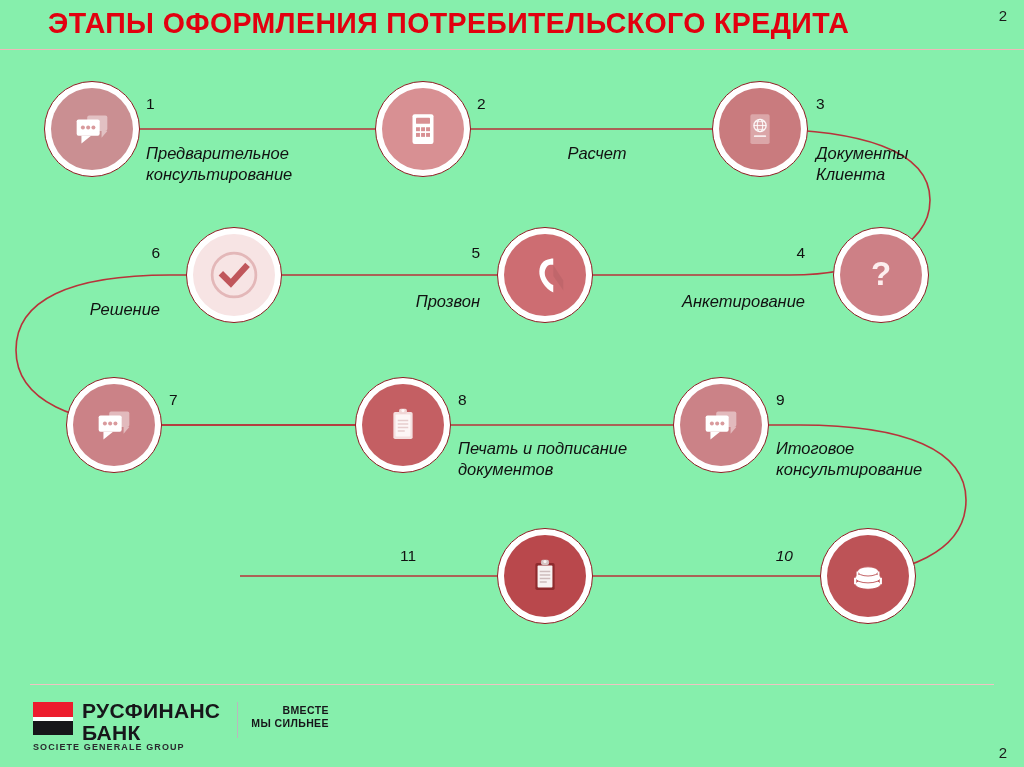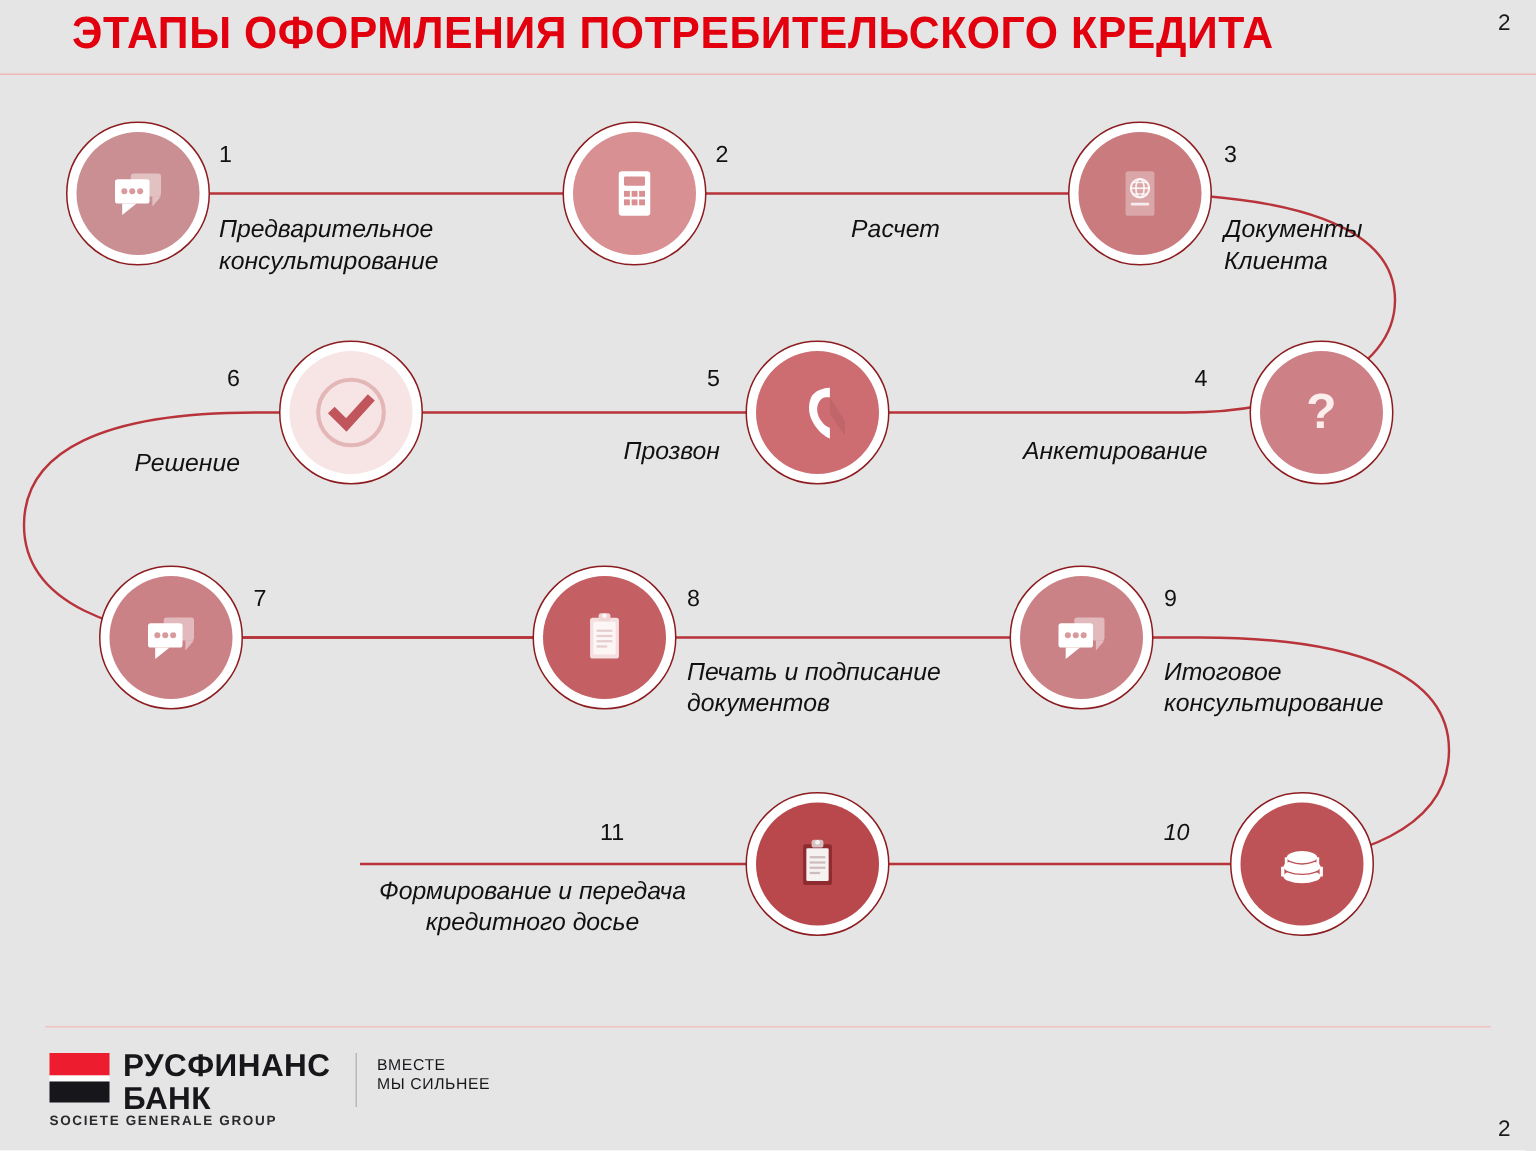--- a/index.html
+++ b/index.html
@@ -7,21 +7,21 @@
     padding: 0;
     background: #ffffff;
   }
   body {
     font-family: "Liberation Sans", "DejaVu Sans", sans-serif;
   }
   #slide {
     position: relative;
     width: 1024px;
     height: 767px;
-    background: #e5e5e5;
+    background: #86efac;
     overflow: hidden;
   }
 
   
   .header-band {
     position: absolute;
     left: 0; top: 0;
     width: 1024px;
     height: 50px;
   }
@@ -159,27 +159,28 @@
     color: #17161a;
   }
   .logo-divider {
     width: 1px;
     height: 36px;
     background: #b9b9bd;
     margin: 2px 13px 0 17px;
   }
   .logo-tag {
     font-family: "Liberation Sans", sans-serif;
-    font-weight: normal;
+    font-weight: bold;
     font-size: 10.5px;
     line-height: 1.25;
     letter-spacing: 0.4px;
     color: #17161a;
     margin-top: 4px;
     white-space: pre-line;
+    text-align: right;
   }
   .logo-sub {
     position: absolute;
     left: 33px;
     top: 742px;
     font-family: "Liberation Sans", sans-serif;
     font-weight: bold;
     font-size: 9px;
     letter-spacing: 1.1px;
     color: #2a2a2e;
@@ -373,22 +374,20 @@
           <circle cx="24" cy="7.5" r="1.8" fill="#f7f2f2"></circle>
           <rect x="18" y="18" width="12" height="1.7" fill="#cdbcbc"></rect>
           <rect x="18" y="22" width="12" height="1.7" fill="#cdbcbc"></rect>
           <rect x="18" y="26" width="12" height="1.7" fill="#cdbcbc"></rect>
           <rect x="18" y="30" width="8" height="1.7" fill="#cdbcbc"></rect>
         </svg>
       </div>
     </div>
   </div>
   <div class="node-num" style="left:400px; top:548px; width:70px; text-align:left;">11</div>
-  <div class="node-label label-center" style="left:220px; top:584px; width:270px;">Формирование и передача
-кредитного досье</div>
 
   <div class="node" style="left:820px; top:528px; width:96px; height:96px;">
     <div class="node-circle" style="left:0; top:0; width:96px; height:96px;">
       <div class="node-disc" id="disc-9" style="width: 82px; height: 82px; background: rgb(189, 83, 87);">
         <svg class="icon-svg" width="44" height="44" viewBox="0 0 48 48">
           <ellipse cx="24" cy="33" rx="14" ry="5.5" fill="#ffffff"></ellipse>
           <ellipse cx="24" cy="33" rx="14" ry="5.5" fill="none" stroke="#bd5357" stroke-width="1"></ellipse>
           <ellipse cx="24" cy="26" rx="14" ry="5.5" fill="#ffffff"></ellipse>
           <ellipse cx="24" cy="26" rx="14" ry="5.5" fill="none" stroke="#bd5357" stroke-width="1"></ellipse>
           <ellipse cx="24" cy="19" rx="11.5" ry="5" fill="#ffffff"></ellipse>

